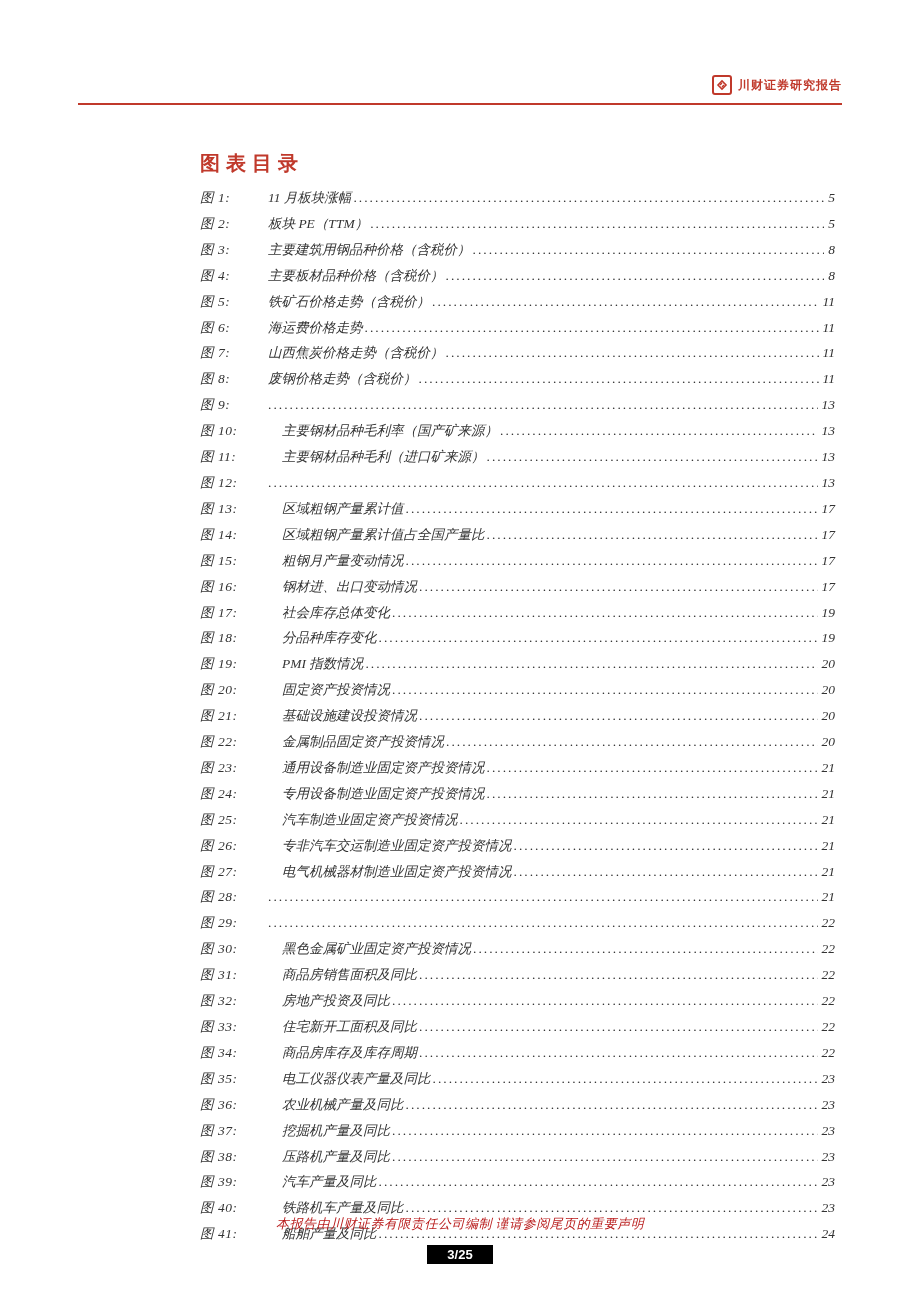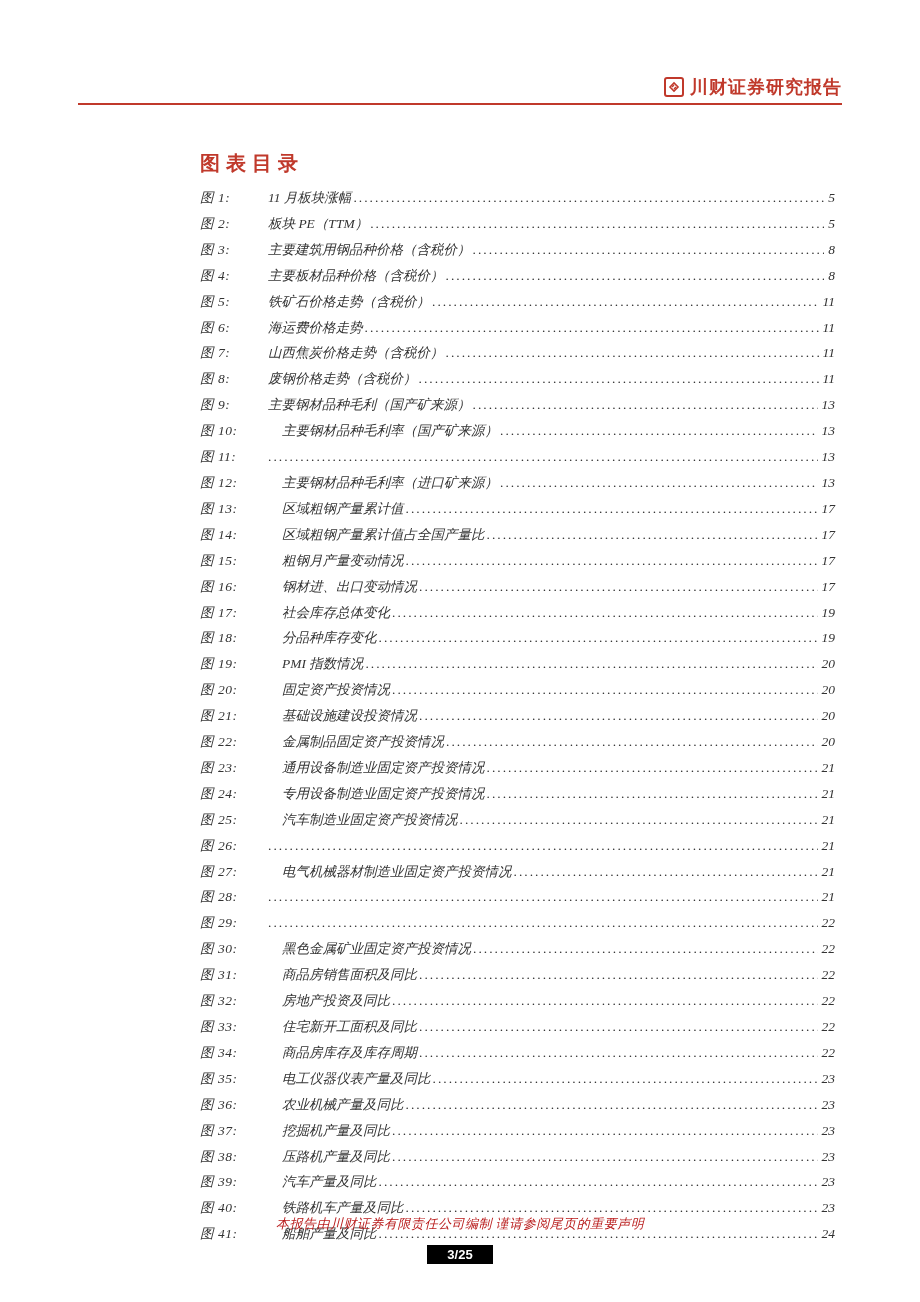--- a/index.html
+++ b/index.html
@@ -29,21 +29,21 @@
     height: 20px;
     border: 2px solid #c0392b;
     border-radius: 3px;
     display: flex;
     align-items: center;
     justify-content: center;
     box-sizing: border-box;
   }
   .header-icon svg { display:block; }
   .header-title {
-    font-size: 18px;
+    font-size: 12px;
     font-weight: bold;
     color: #c0392b;
     letter-spacing: 1px;
     font-family: "SimHei","黑体",sans-serif;
   }
   .red-rule {
     border: none;
     border-top: 2px solid #c0392b;
     margin: 0;
     position: absolute;
@@ -188,38 +188,37 @@
           <span class="toc-page">11</span>
         </div>
         <div class="toc-row">
           <span class="toc-label">图 8:</span>
           <span class="toc-title">废钢价格走势（含税价）</span>
           <span class="toc-dots"></span>
           <span class="toc-page">11</span>
         </div>
         <div class="toc-row">
           <span class="toc-label">图 9:</span>
-          <span class="toc-title">主要钢材品种毛利（国产矿来源）</span>
           <span class="toc-dots"></span>
           <span class="toc-page">13</span>
         </div>
         <div class="toc-row">
           <span class="toc-label">图 10:</span>
           <span class="toc-title indent">主要钢材品种毛利率（国产矿来源）</span>
           <span class="toc-dots"></span>
           <span class="toc-page">13</span>
         </div>
         <div class="toc-row">
           <span class="toc-label">图 11:</span>
+          <span class="toc-title indent">主要钢材品种毛利（进口矿来源）</span>
           <span class="toc-dots"></span>
           <span class="toc-page">13</span>
         </div>
         <div class="toc-row">
           <span class="toc-label">图 12:</span>
-          <span class="toc-title indent">主要钢材品种毛利率（进口矿来源）</span>
           <span class="toc-dots"></span>
           <span class="toc-page">13</span>
         </div>
         <div class="toc-row">
           <span class="toc-label">图 13:</span>
           <span class="toc-title indent">区域粗钢产量累计值</span>
           <span class="toc-dots"></span>
           <span class="toc-page">17</span>
         </div>
         <div class="toc-row">
@@ -289,20 +288,21 @@
           <span class="toc-page">21</span>
         </div>
         <div class="toc-row">
           <span class="toc-label">图 25:</span>
           <span class="toc-title indent">汽车制造业固定资产投资情况</span>
           <span class="toc-dots"></span>
           <span class="toc-page">21</span>
         </div>
         <div class="toc-row">
           <span class="toc-label">图 26:</span>
+          <span class="toc-title indent">专非汽车交运制造业固定资产投资情况</span>
           <span class="toc-dots"></span>
           <span class="toc-page">21</span>
         </div>
         <div class="toc-row">
           <span class="toc-label">图 27:</span>
           <span class="toc-title indent">电气机械器材制造业固定资产投资情况</span>
           <span class="toc-dots"></span>
           <span class="toc-page">21</span>
         </div>
         <div class="toc-row">

